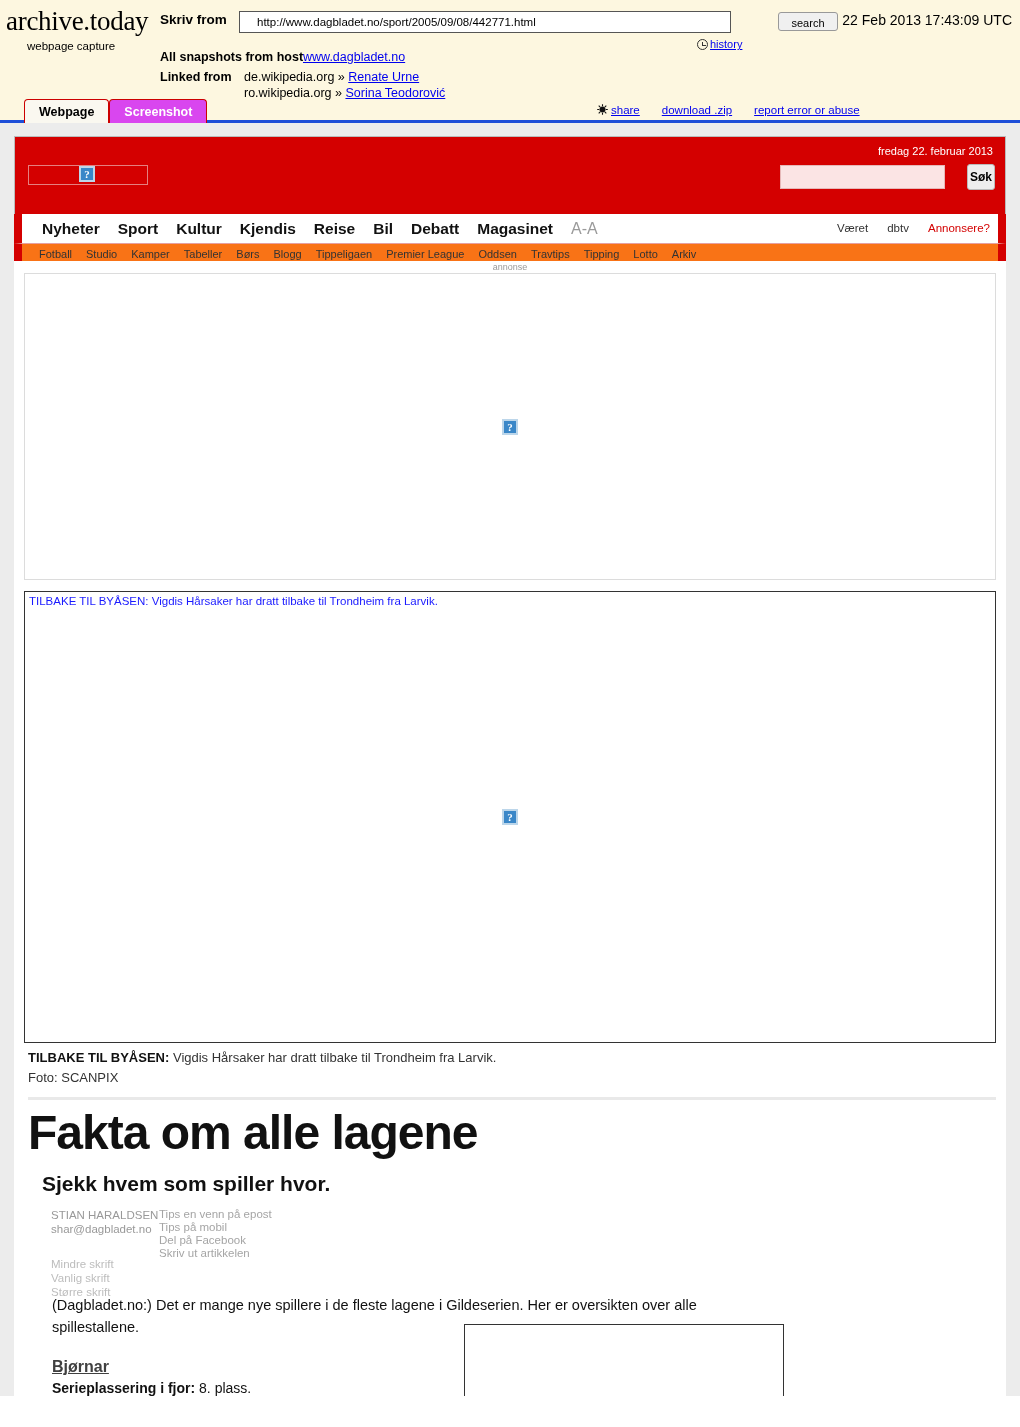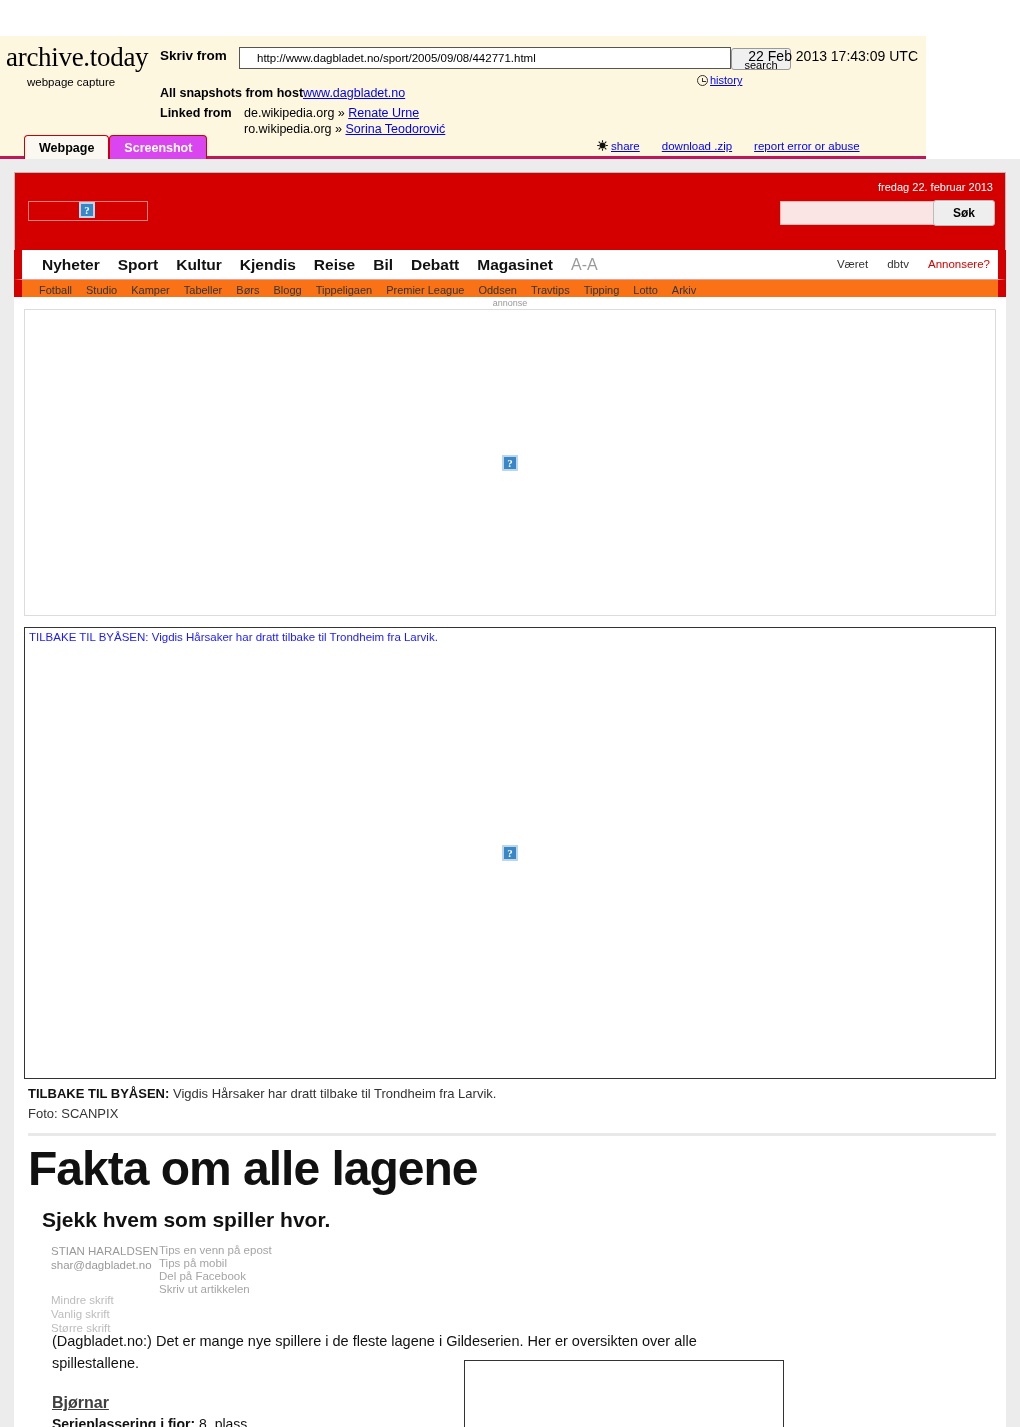--- a/index.html
+++ b/index.html
@@ -6,26 +6,25 @@
   html, body {
     margin: 0; padding: 0;
     width: 1020px;
     background: #ffffff;
     font-family: "Liberation Sans", sans-serif;
   }
 
   
   #archive-bar {
     position: relative;
-    width: 926px;
+    width: 1020px;
     background: #fdf7e0;
-    border-bottom: 3px solid #be185d;
+    border-bottom: 3px solid #1d4ed8;
     padding: 0;
     height: 123px;
-    margin-top: 36px;
   }
   .az-logo {
     position: absolute; left: 6px; top: 6px;
     font-family: "Liberation Serif", serif;
     font-size: 27px; color: #000; letter-spacing: -0.3px;
     white-space: nowrap;
   }
   .az-sub {
     position: absolute; left: 27px; top: 40px;
     font-size: 11.5px; color: #000;
@@ -35,25 +34,25 @@
     font-size: 13.5px; font-weight: bold; color: #000;
   }
   #saved-url {
     position: absolute; left: 239px; top: 11px;
     width: 492px; height: 22px;
     border: 1px solid #555; background: #fff;
     font-size: 11.5px; font-family: "Liberation Sans", sans-serif;
     padding: 2px 17px; color: #000;
   }
   #search-btn {
-    position: absolute; left: 731px; top: 12px;
+    position: absolute; left: 778px; top: 12px;
     width: 60px; height: 19px;
     font-size: 11px; background: #f0f0f0;
     border: 1px solid #999; border-radius: 3px;
-    color: #000; cursor: pointer; padding: 10px;
+    color: #000; cursor: pointer; padding: 4px;
   }
   .az-date {
     position: absolute; right: 8px; top: 12px;
     font-size: 14px; color: #000; white-space: nowrap;
   }
   .az-history {
     position: absolute; left: 697px; top: 38px;
     font-size: 11px; color: #00e;
   }
   .az-history a { color: #00e; }
@@ -153,21 +152,21 @@
     position: absolute; right: 12px; top: 8px;
     font-size: 11px; color: #ffffff;
   }
   #db-search-input {
     position: absolute; right: 60px; top: 28px;
     width: 165px; height: 24px;
     background: #fbe4e4; border: 1px solid #e6b8b8;
   }
   #db-search-btn {
     position: absolute; right: 10px; top: 27px;
-    width: 62px; height: 26px;
+    width: 28px; height: 26px;
     background: #eeeeee; border: 1px solid #bbbbbb; border-radius: 3px;
     font-size: 12px; font-weight: bold; color: #000;
     cursor: pointer; padding: 0;
   }
 
   #db-nav-main {
     position: relative;
     background: #ffffff;
     border-left: 8px solid #d40000;
     border-right: 8px solid #d40000;

